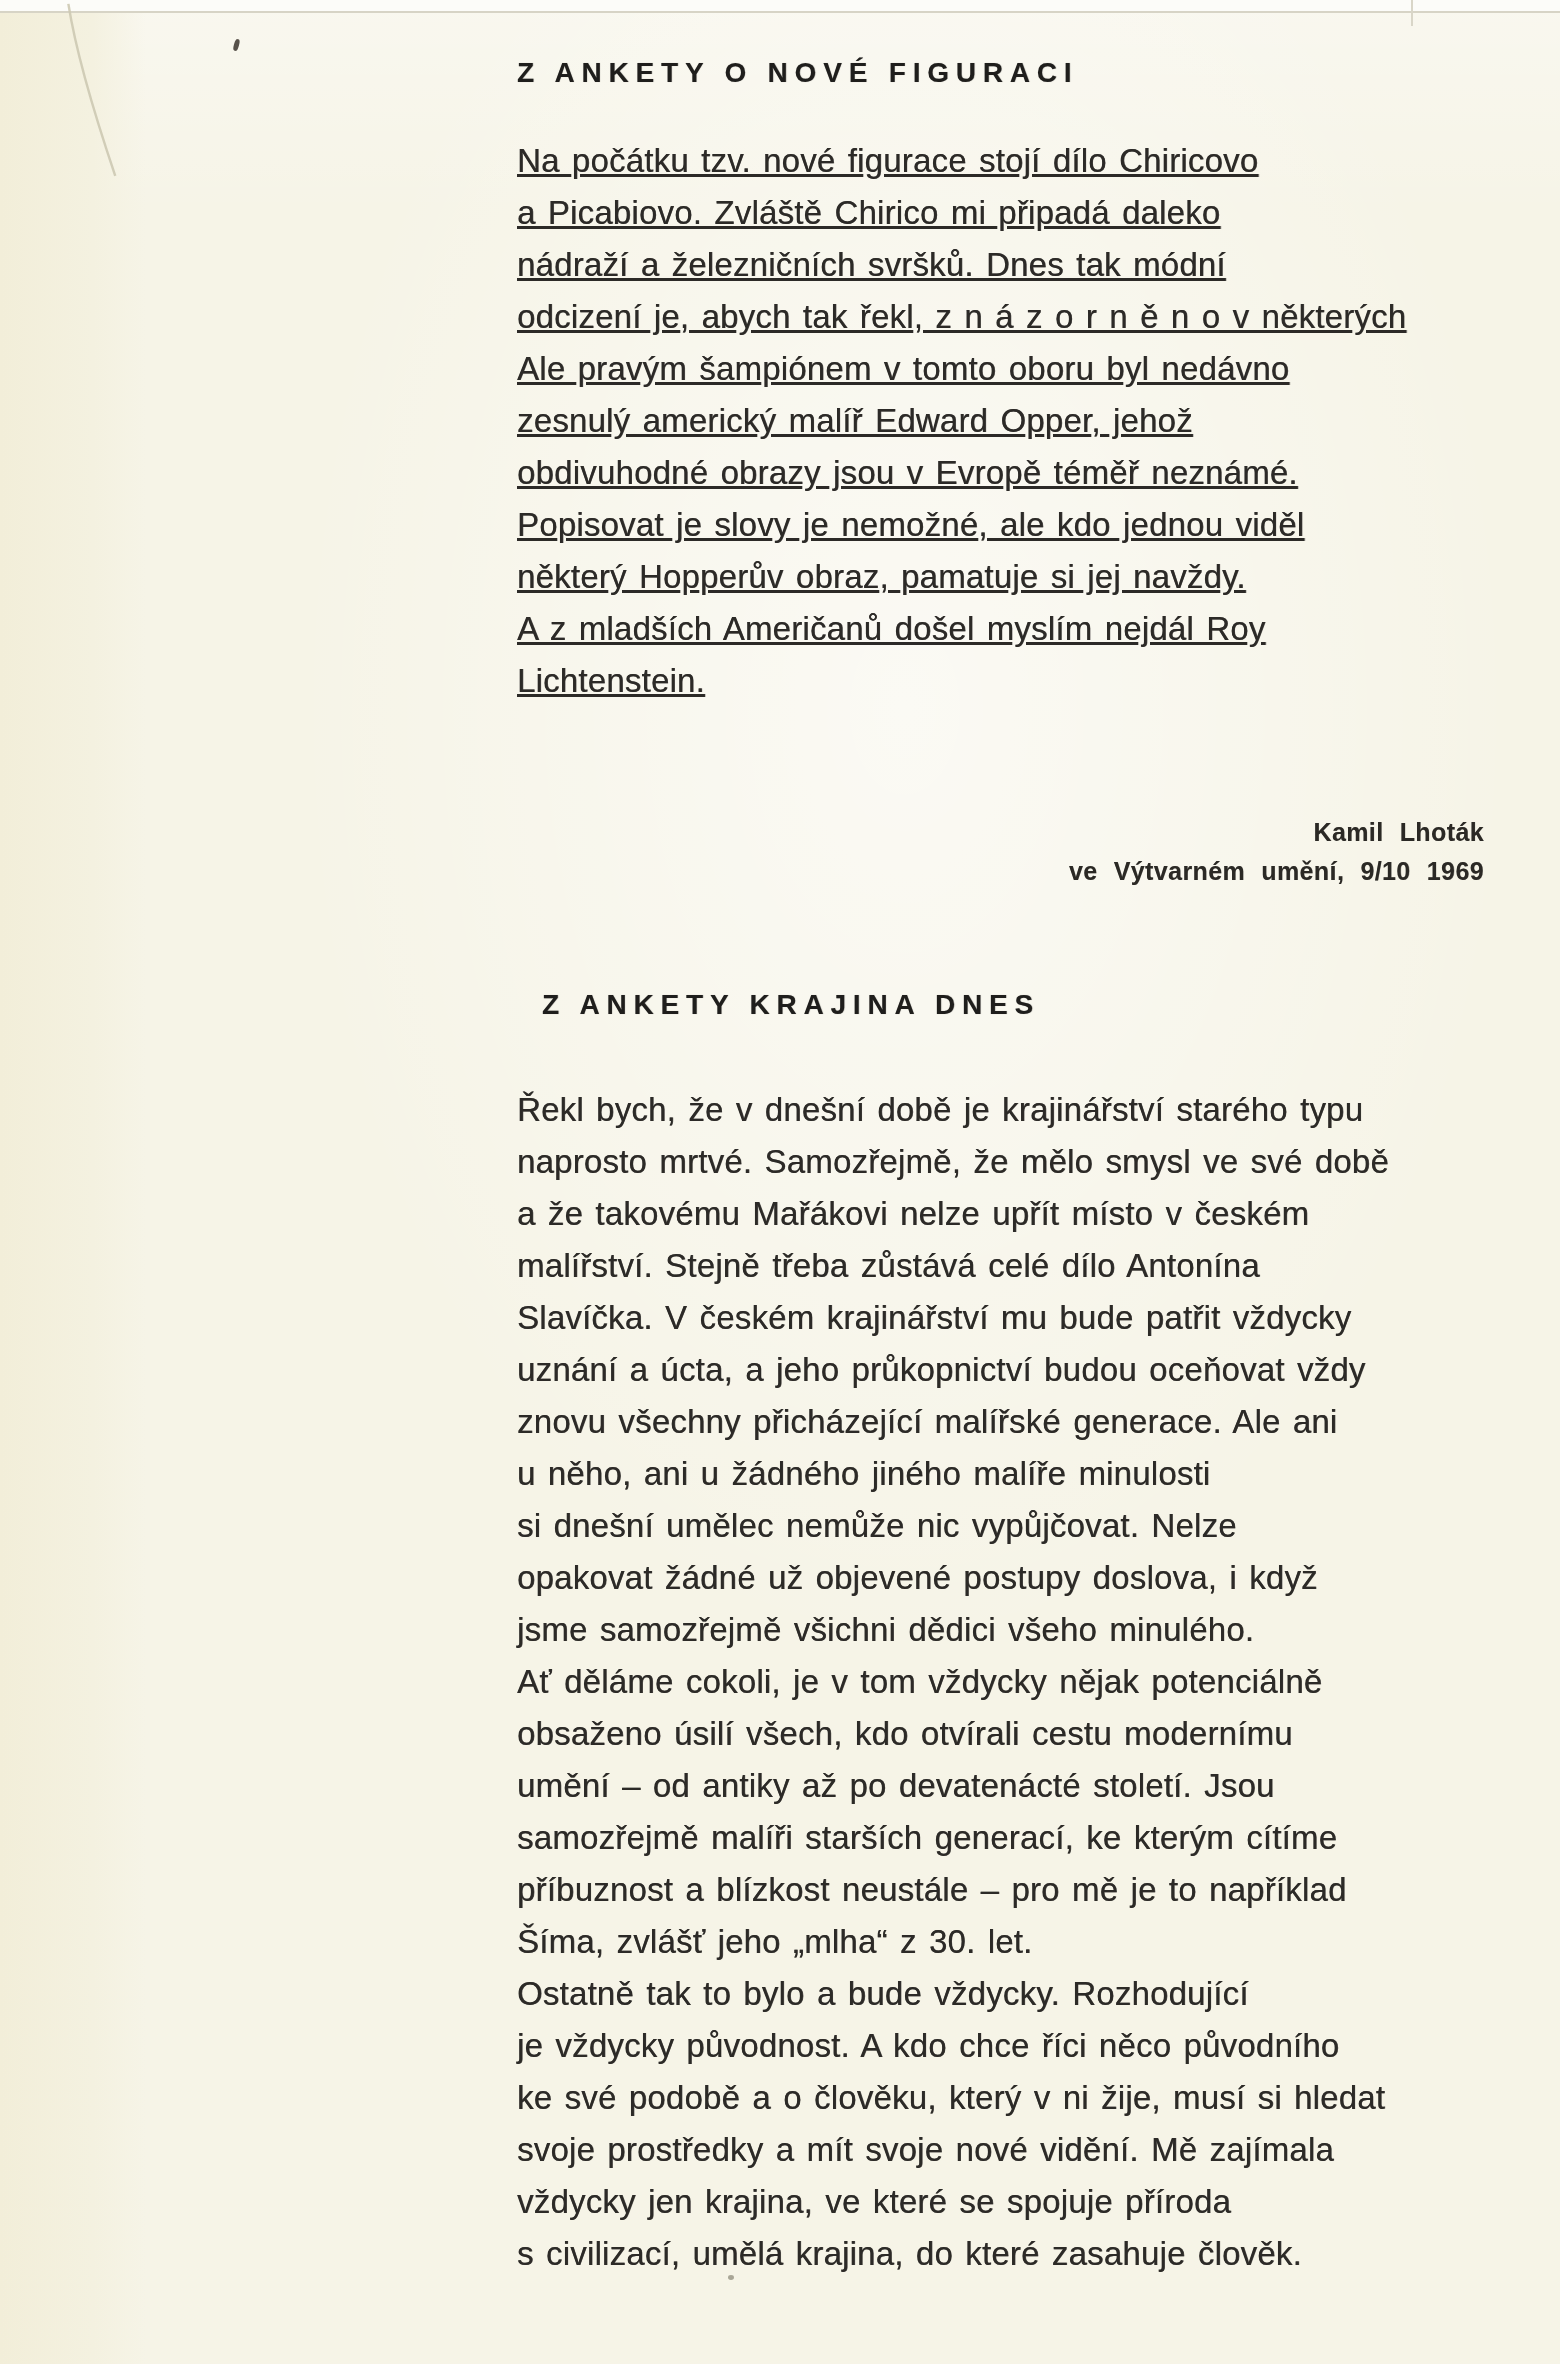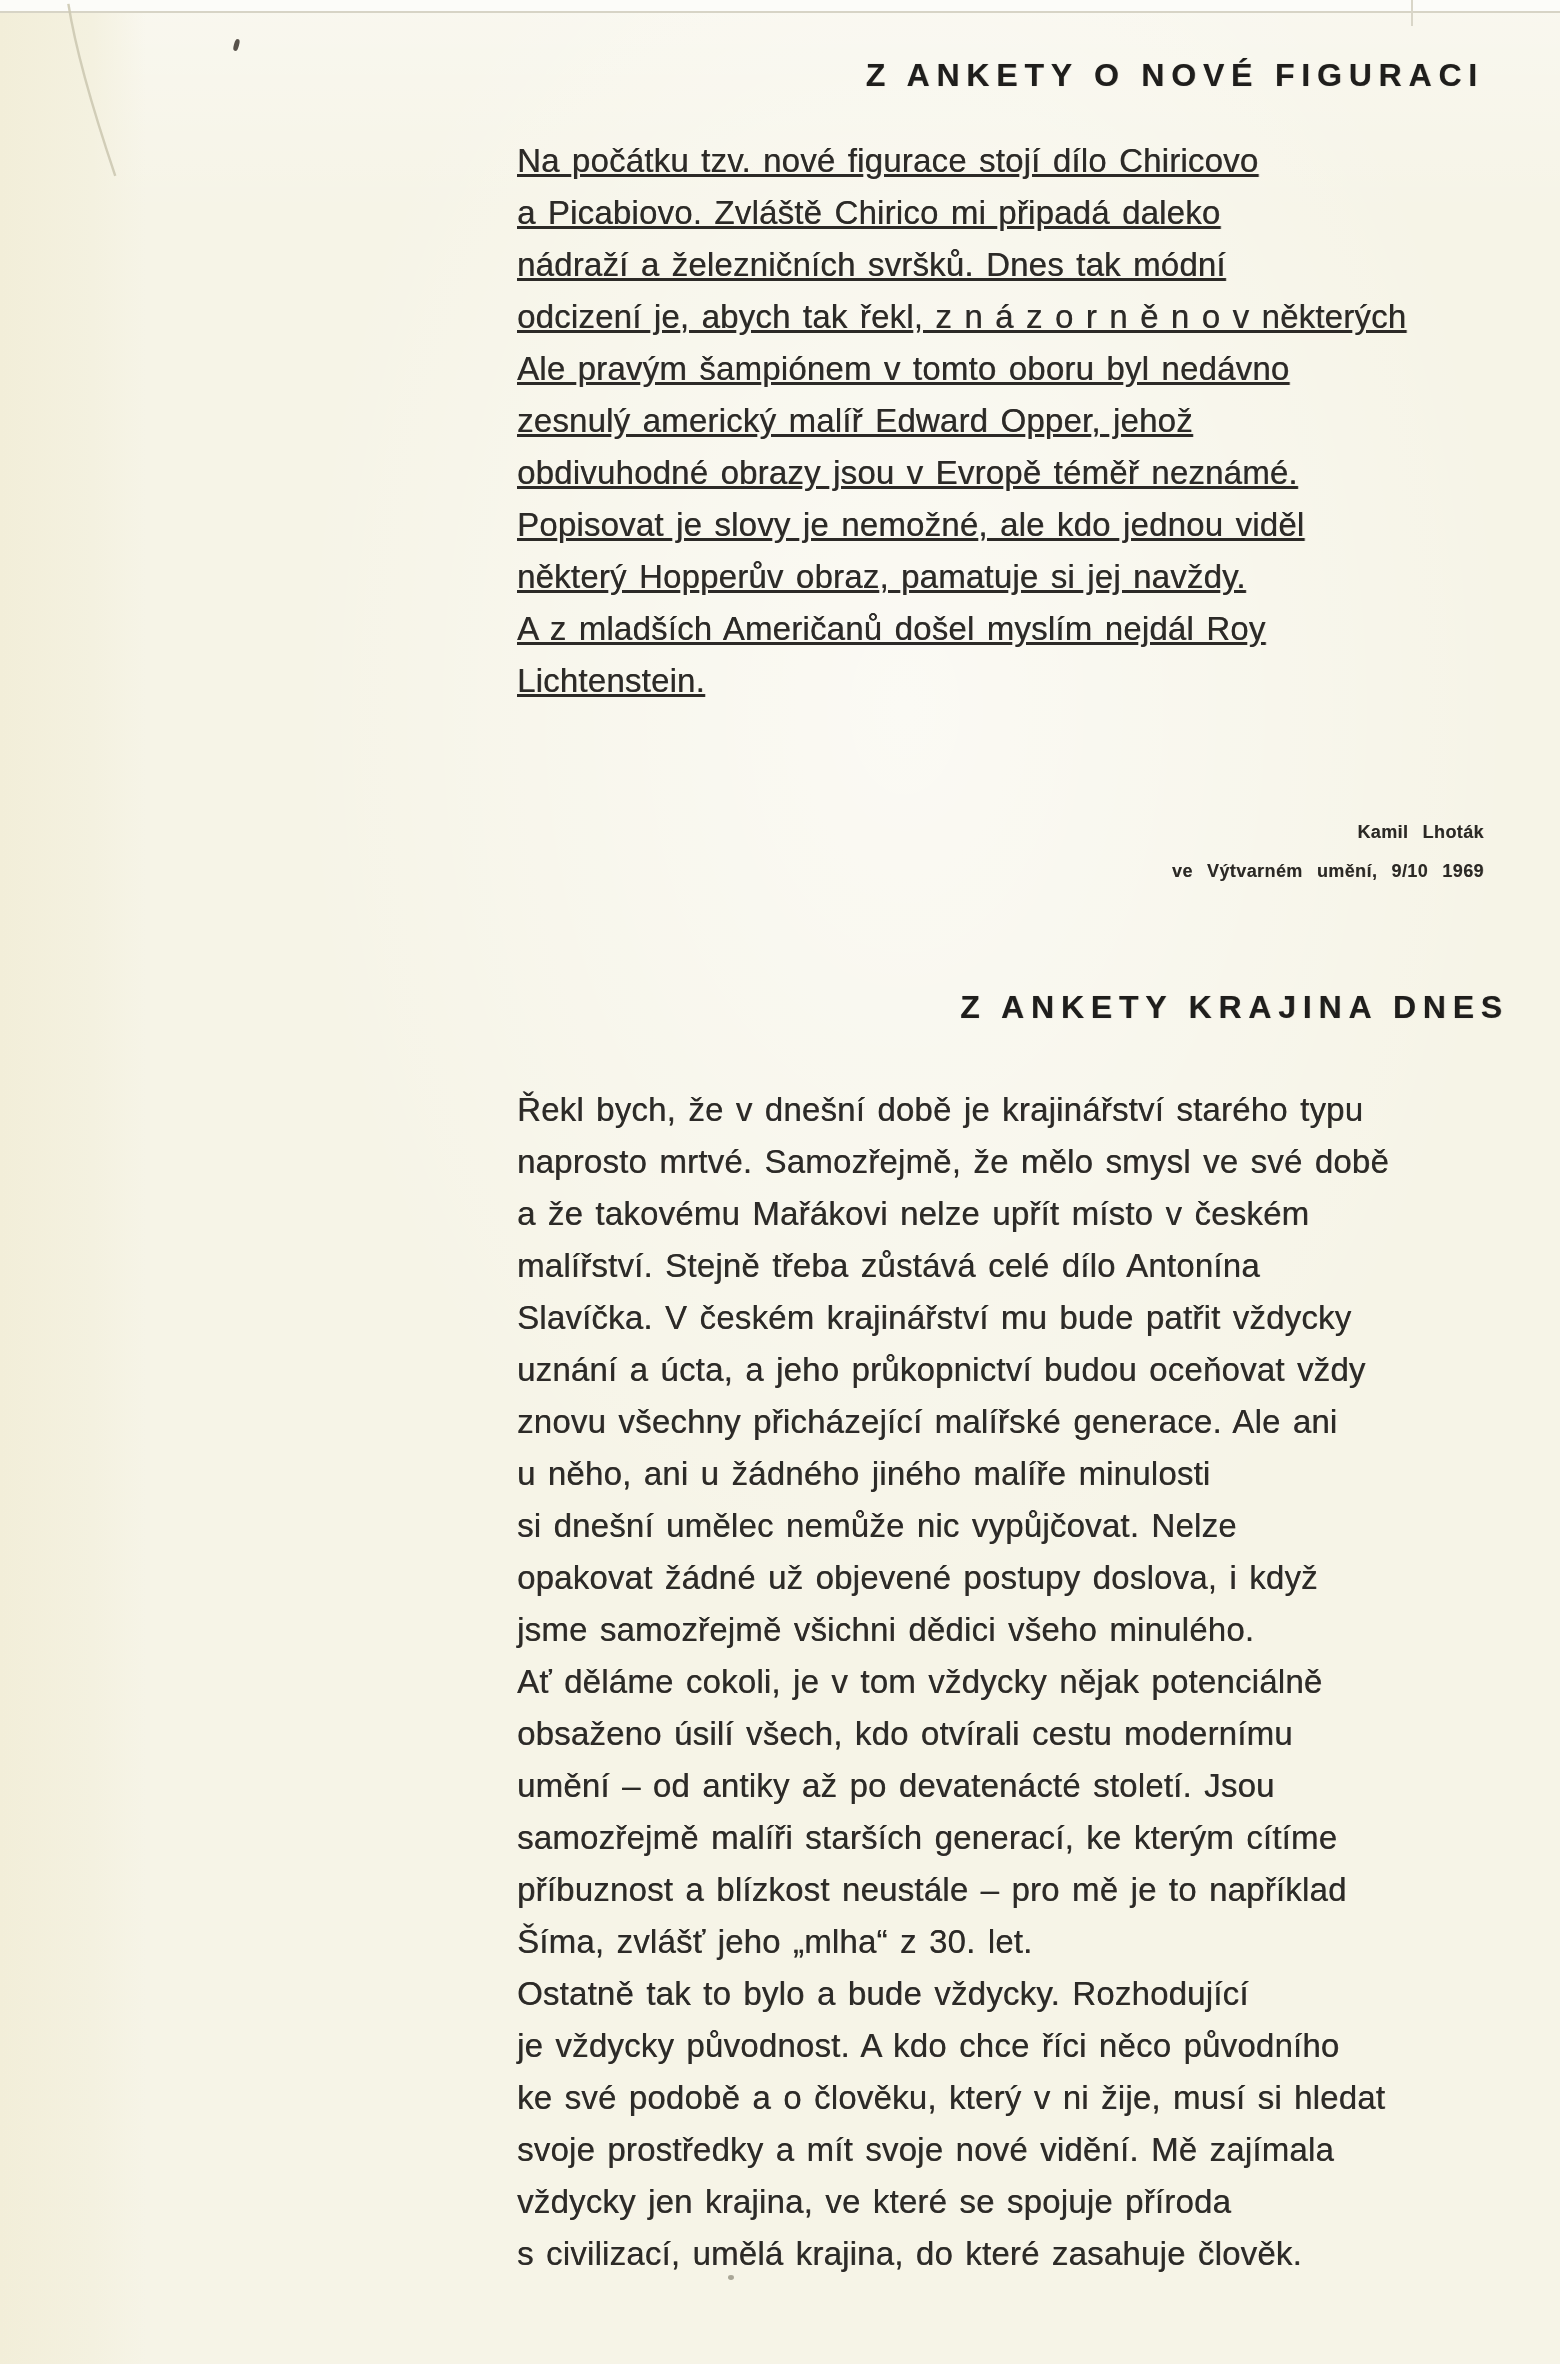--- a/index.html
+++ b/index.html
@@ -57,41 +57,40 @@
   }
 
   .content {
     position: absolute;
     left: 517px;
     width: 967px;
     color: #2c2a27;
   }
 
   .section-heading {
-    font-size: 32px;
+    font-size: 28px;
     font-weight: bold;
     letter-spacing: 6.8px;
     color: #1f1e1c;
     white-space: nowrap;
     text-shadow: 0.4px 0.4px 0.7px rgba(40,38,35,0.45);
-    text-align: right;
   }
 
   .body-text {
     font-size: 33px;
     line-height: 52px;
     word-spacing: 2.9px;
     letter-spacing: 0.2px;
     text-shadow: 0.4px 0 0.5px rgba(44,42,40,0.75);
   }
   .body-text .text-line { white-space: nowrap; }
 
   .attribution {
     text-align: right;
-    font-size: 18px;
+    font-size: 25px;
     font-weight: bold;
     line-height: 39px;
     word-spacing: 8.8px;
     letter-spacing: 0.4px;
     color: #2b2925;
     text-shadow: 0.3px 0.3px 0.5px rgba(40,38,35,0.4);
   }
 
   #heading-1 { top: 57px;  }
   #para-1    { top: 135px; text-decoration: underline; }

